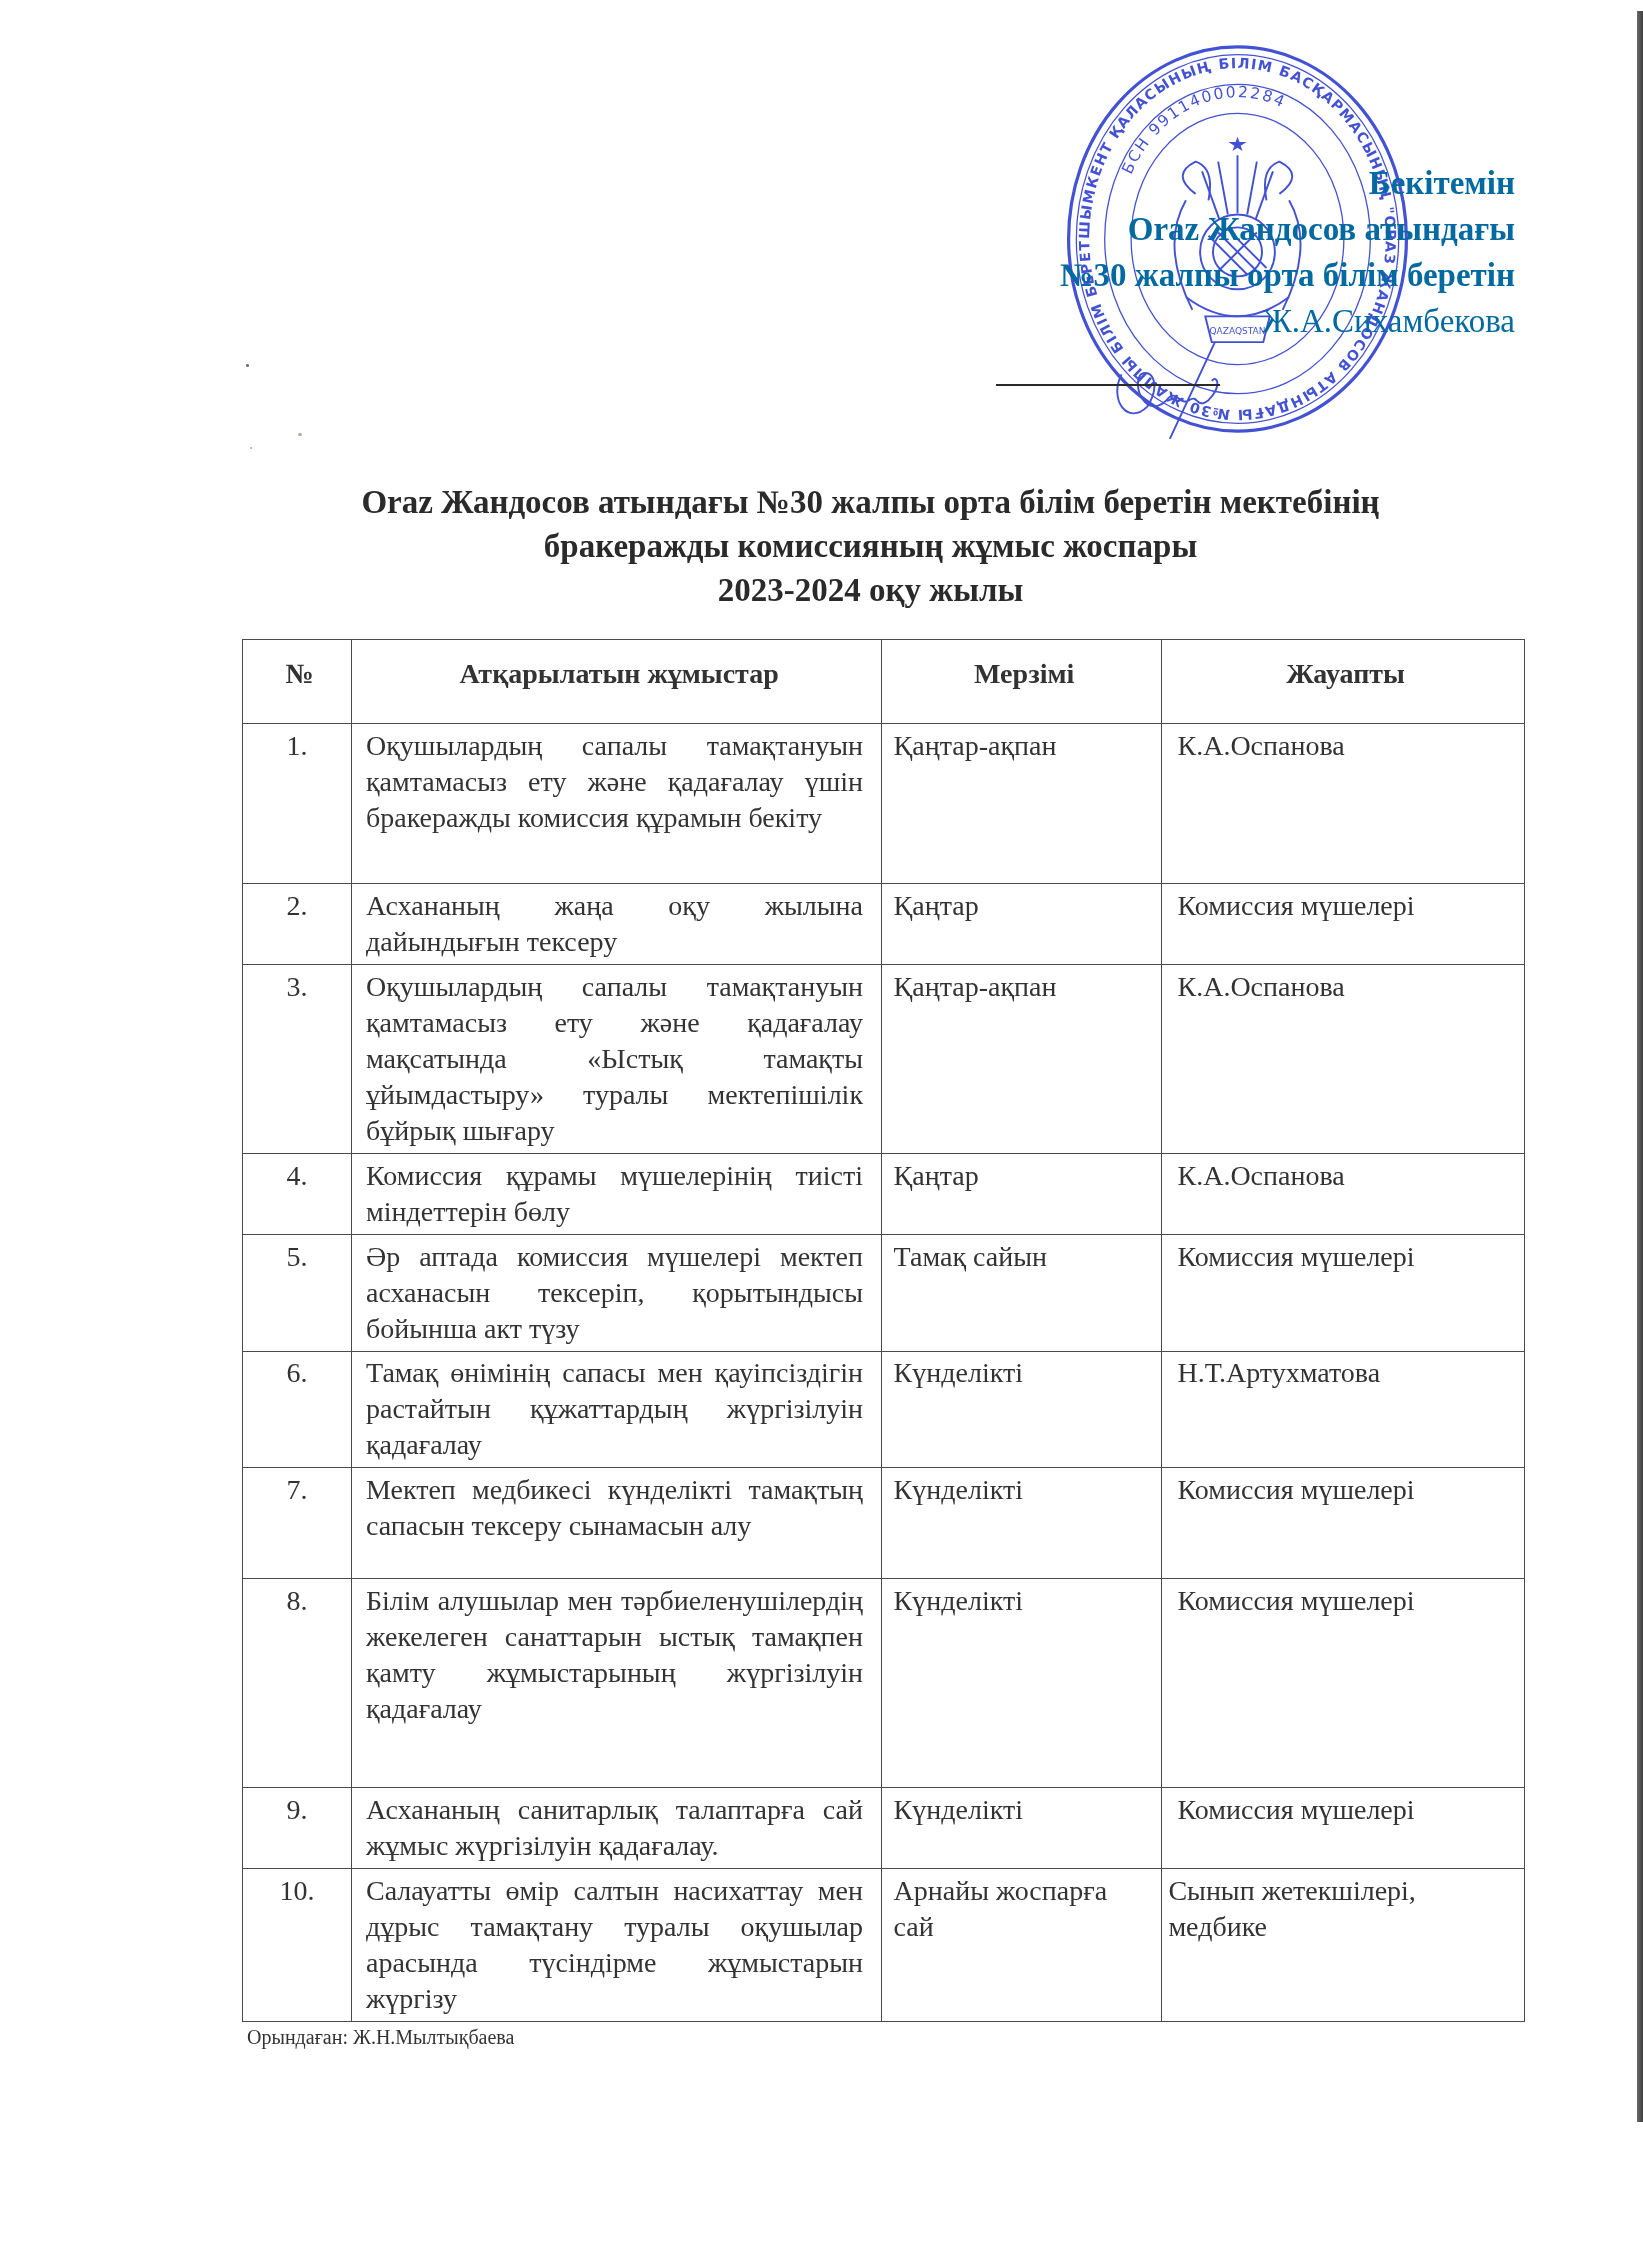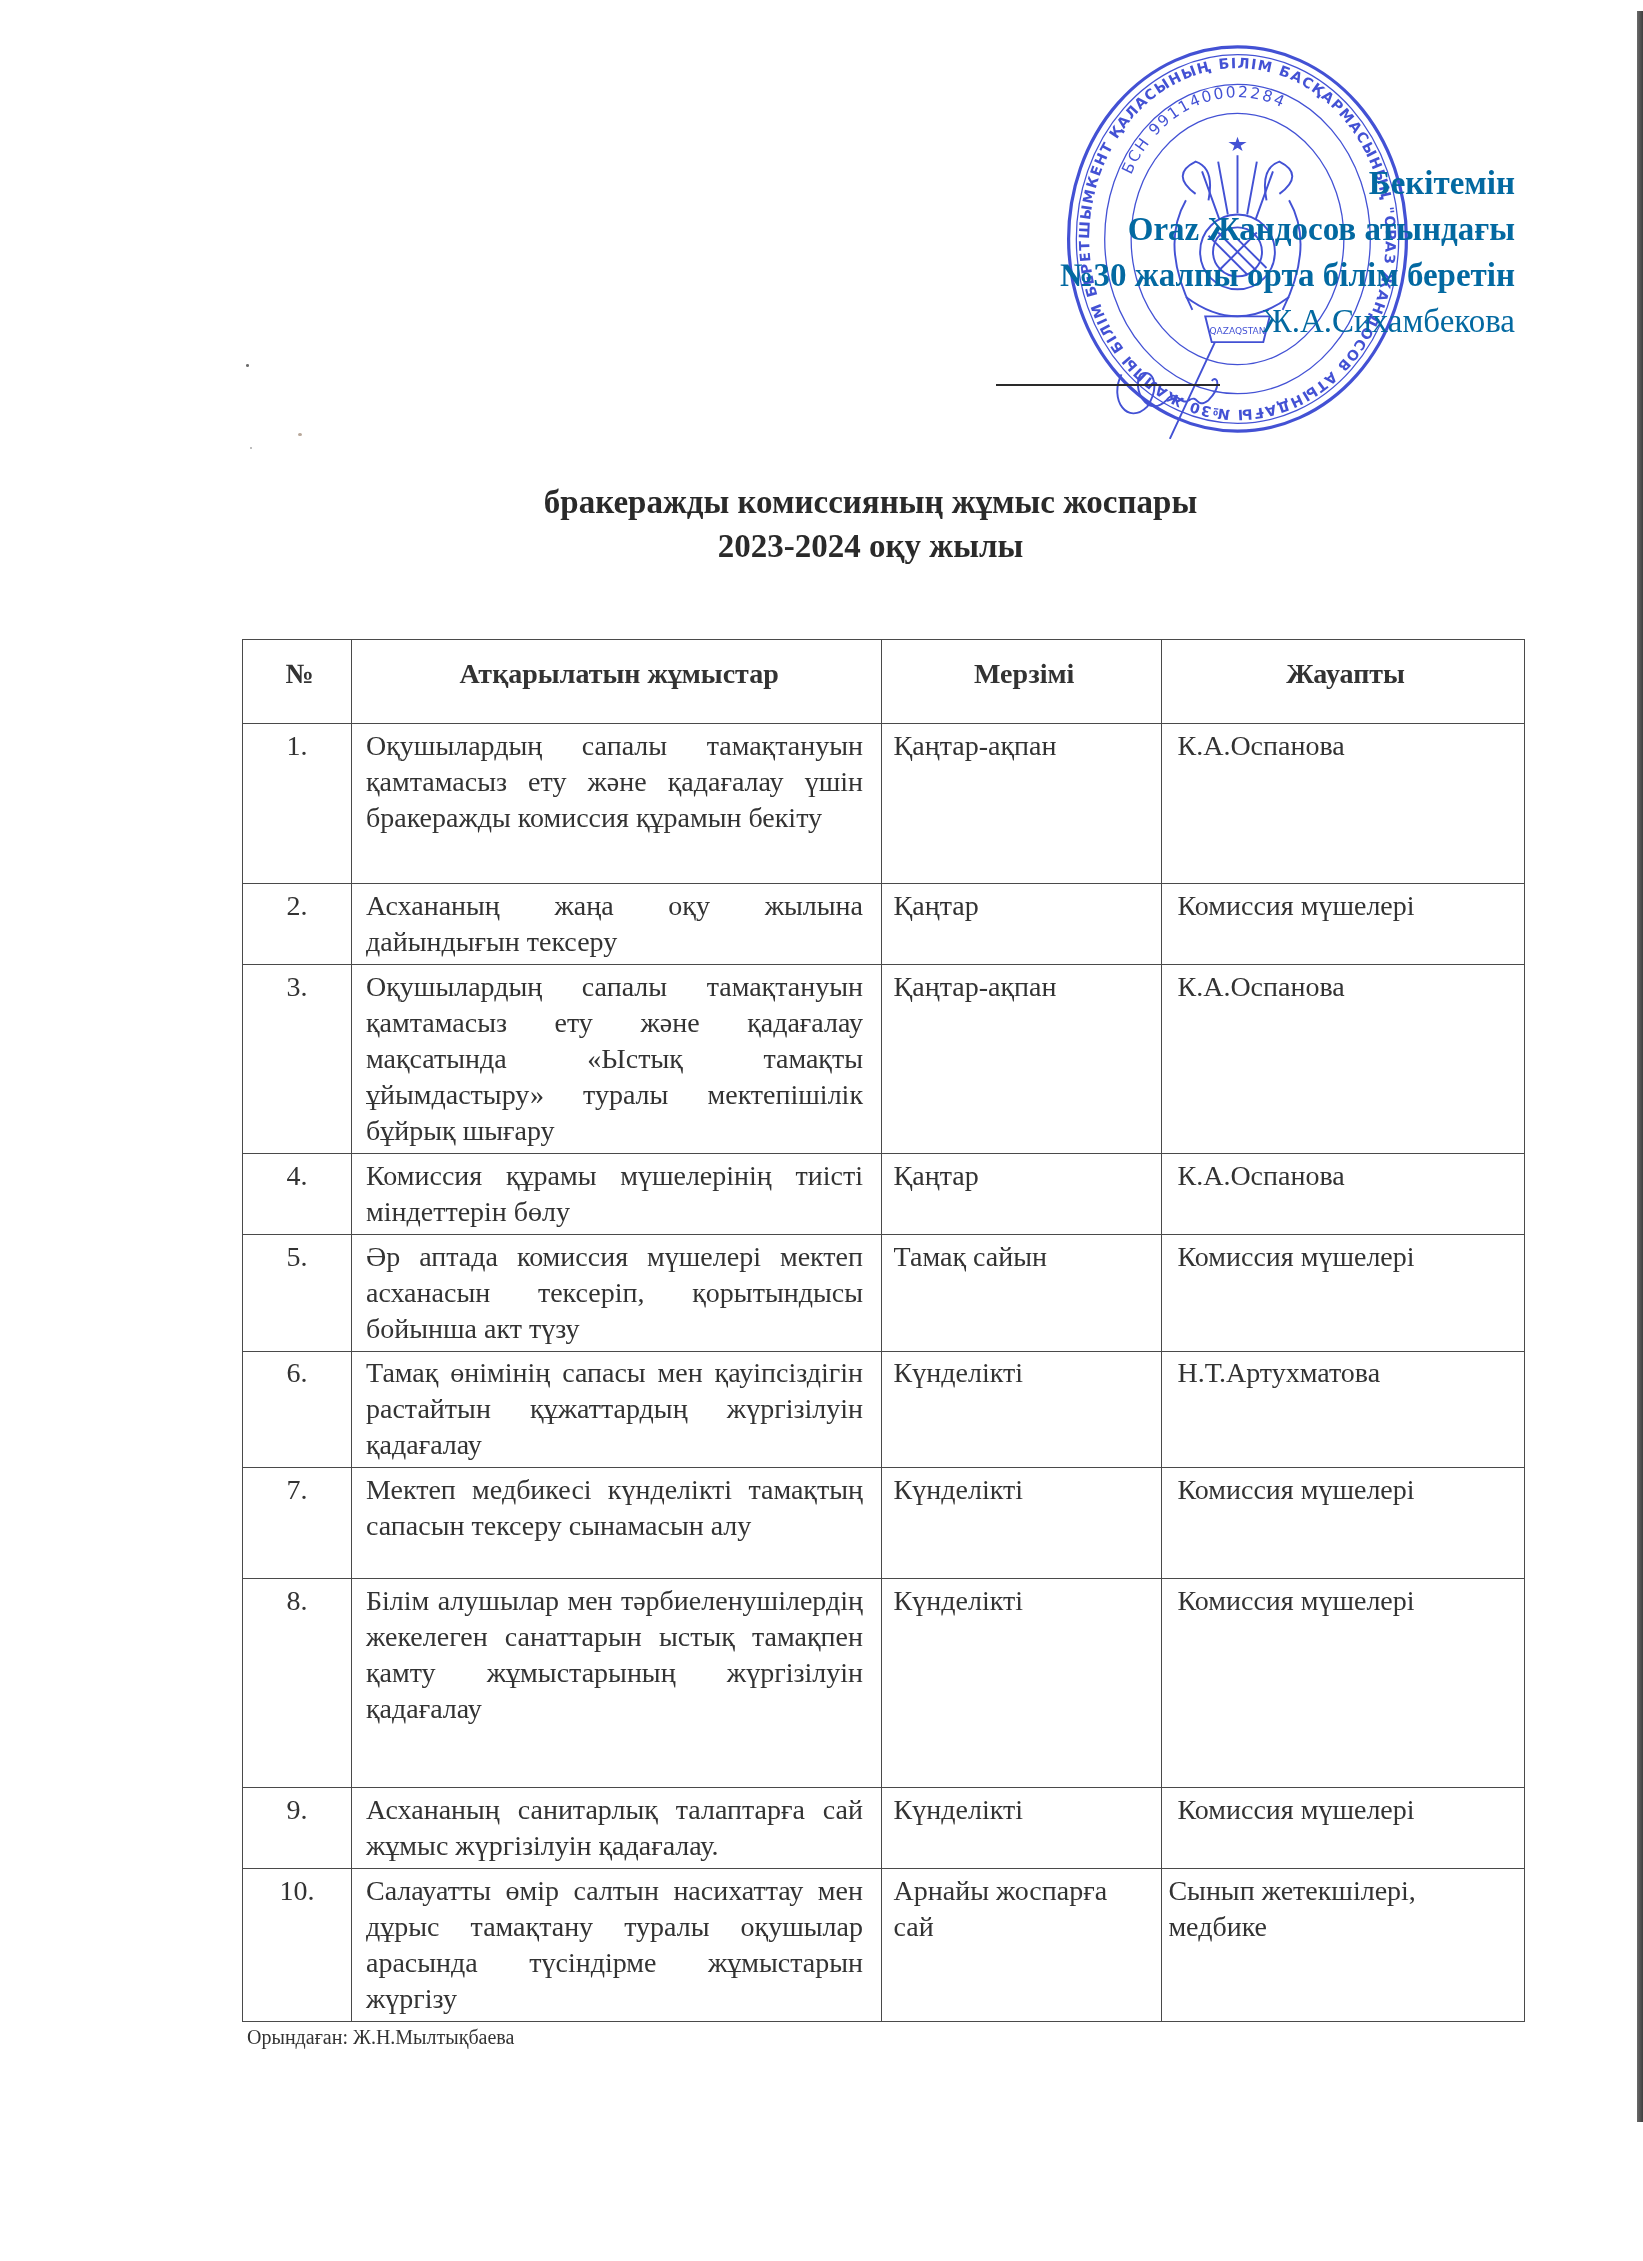--- a/index.html
+++ b/index.html
@@ -105,20 +105,21 @@
 
 <div class="approval">
   <div class="line bold">Бекітемін</div>
   <div class="line bold">Оraz Жандосов атындағы</div>
   <div class="line"><span class="bold">№30 жалпы орта білім беретін</span></div>
   <div class="line">Ж.А.Сихамбекова</div>
 </div>
 <div class="sig-line"></div>
 
 <div class="title">
+  <div>Оraz Жандосов атындағы №30 жалпы орта білім беретін мектебінің</div>
   <div>бракеражды комиссияның жұмыс жоспары</div>
   <div>2023-2024 оқу жылы</div>
 </div>
 
 <table class="plan">
   <colgroup>
     <col class="col-num">
       <col class="col-task">
       <col class="col-deadline">
       <col class="col-resp">

